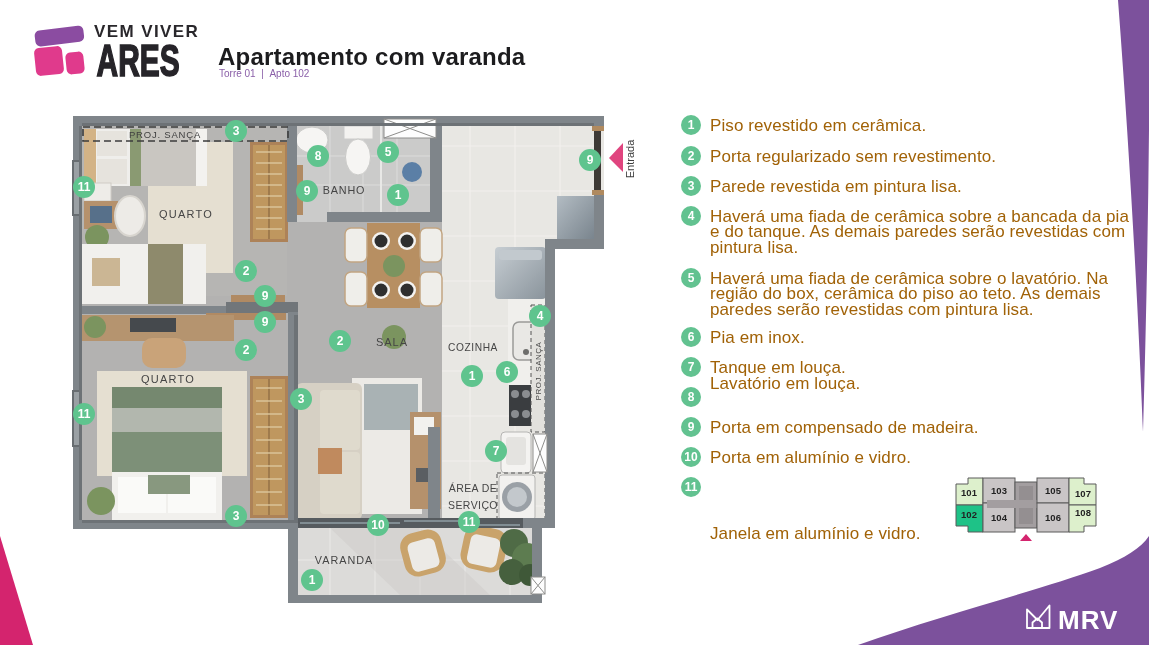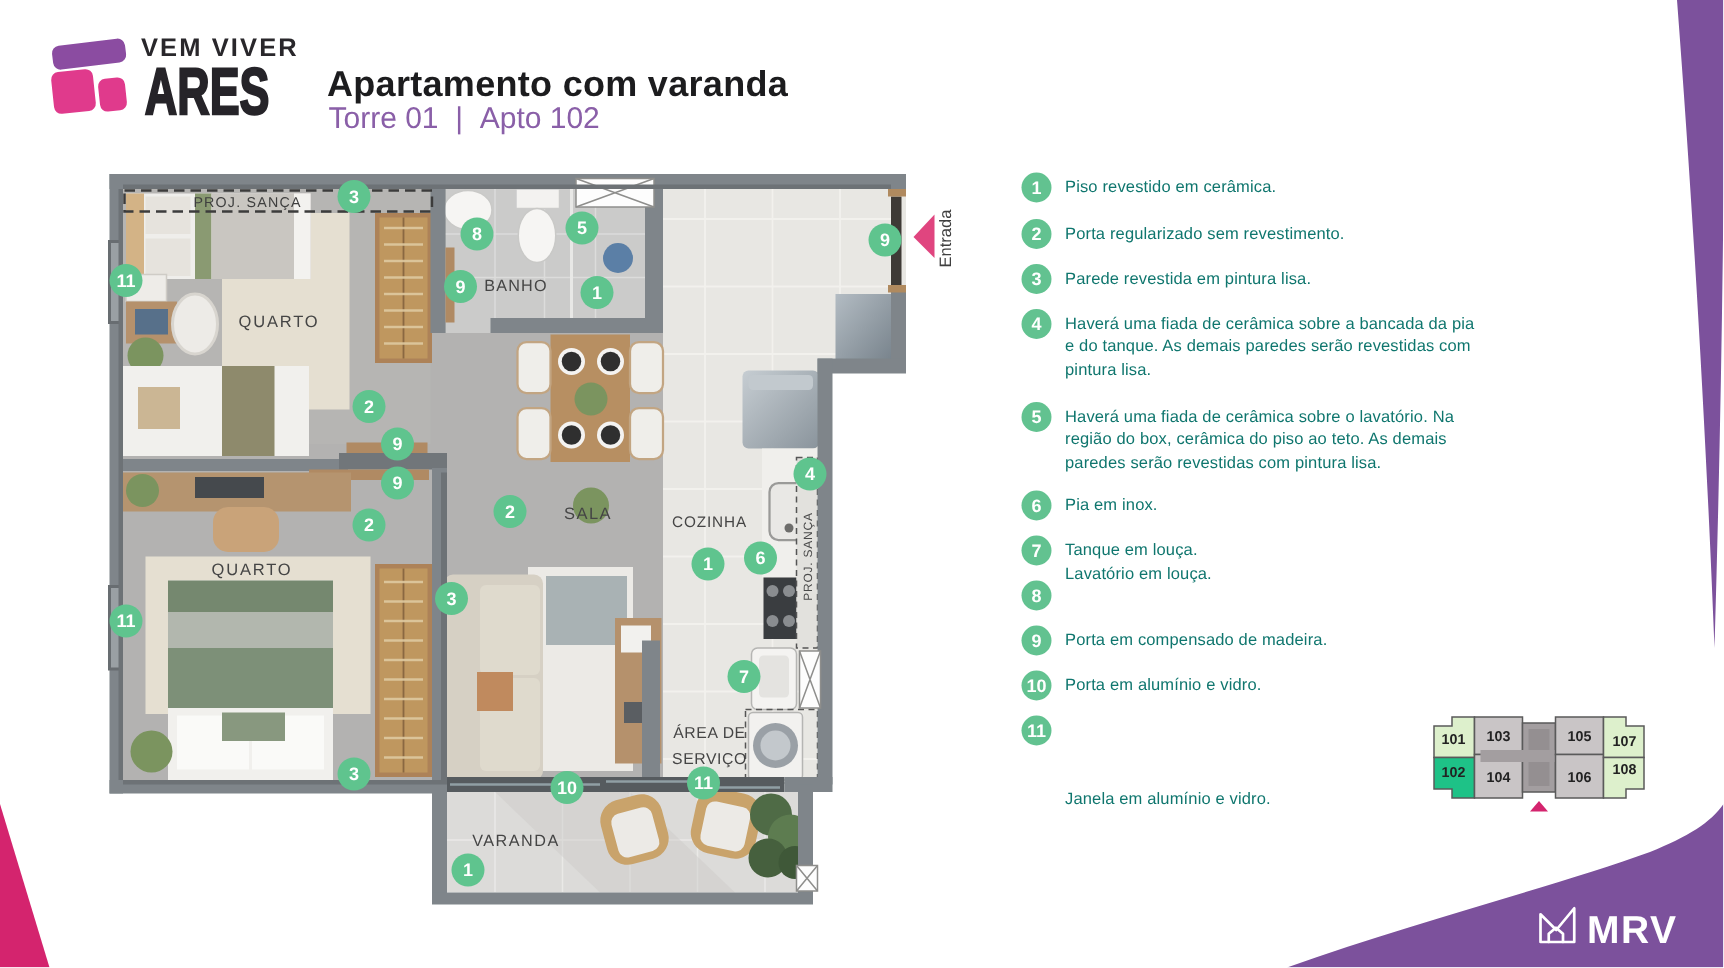--- a/index.html
+++ b/index.html
@@ -1,20 +1,20 @@
 <!DOCTYPE html>
 <html><head>
 <meta charset="utf-8">
 <style>
   html,body{margin:0;padding:0;width:1149px;height:645px;background:#ffffff;overflow:hidden;}
   body{font-family:"Liberation Sans",sans-serif;position:relative;}
   .abs{position:absolute;}
   .lc{position:absolute;width:20px;height:20px;border-radius:50%;background:#62c290;color:#fff;
       font-size:12px;font-weight:bold;text-align:center;line-height:20px;}
-  .lt{position:absolute;left:710px;font-size:11px;line-height:15.4px;color:#0f766e;letter-spacing:0.1px;}
+  .lt{position:absolute;left:710px;font-size:17px;line-height:15.4px;color:#a16207;letter-spacing:0.1px;}
 </style>
 </head>
 <body>
 
 <svg class="abs" style="left:0;top:0" width="210" height="95" viewBox="0 0 210 95">
 
   <g transform="rotate(-7 60 37)">
       <rect x="35" y="28" width="49" height="16" rx="5" fill="#8b4ca1"></rect>
     </g>
 
@@ -26,21 +26,21 @@
       <rect x="66" y="52" width="18" height="22" rx="5" fill="#e03a8c"></rect>
     </g>
 
   <text x="94" y="37" font-family="Liberation Sans" font-weight="bold" font-size="17" fill="#29272b" letter-spacing="1.4">VEM VIVER</text>
 
   <text x="142" y="76" font-family="Liberation Sans" font-weight="bold" font-size="44" fill="#262429" transform="scale(0.68,1)" letter-spacing="0" stroke="#262429" stroke-width="1.6">ARES</text>
 </svg>
 
 <div class="abs" style="left:218px;top:43px;font-size:24px;font-weight:bold;color:#1c1c1e;letter-spacing:0.2px;">Apartamento com varanda</div>
 
-<div class="abs" style="left:219px;top:68px;font-size:20px;color:#8a5fa8;">Torre 01&nbsp; | &nbsp;Apto 102</div>
+<div class="abs" style="left:219px;top:68px;font-size:10px;color:#8a5fa8;">Torre 01&nbsp; | &nbsp;Apto 102</div>
 
 <div class="lc" style="left:681px;top:115px;">1</div>
 <div class="lt" style="top:118px;">Piso revestido em cerâmica.</div>
 
 <div class="lc" style="left:681px;top:146px;">2</div>
 <div class="lt" style="top:149px;">Porta regularizado sem revestimento.</div>
 
 <div class="lc" style="left:681px;top:176px;">3</div>
 <div class="lt" style="top:179px;">Parede revestida em pintura lisa.</div>
 

